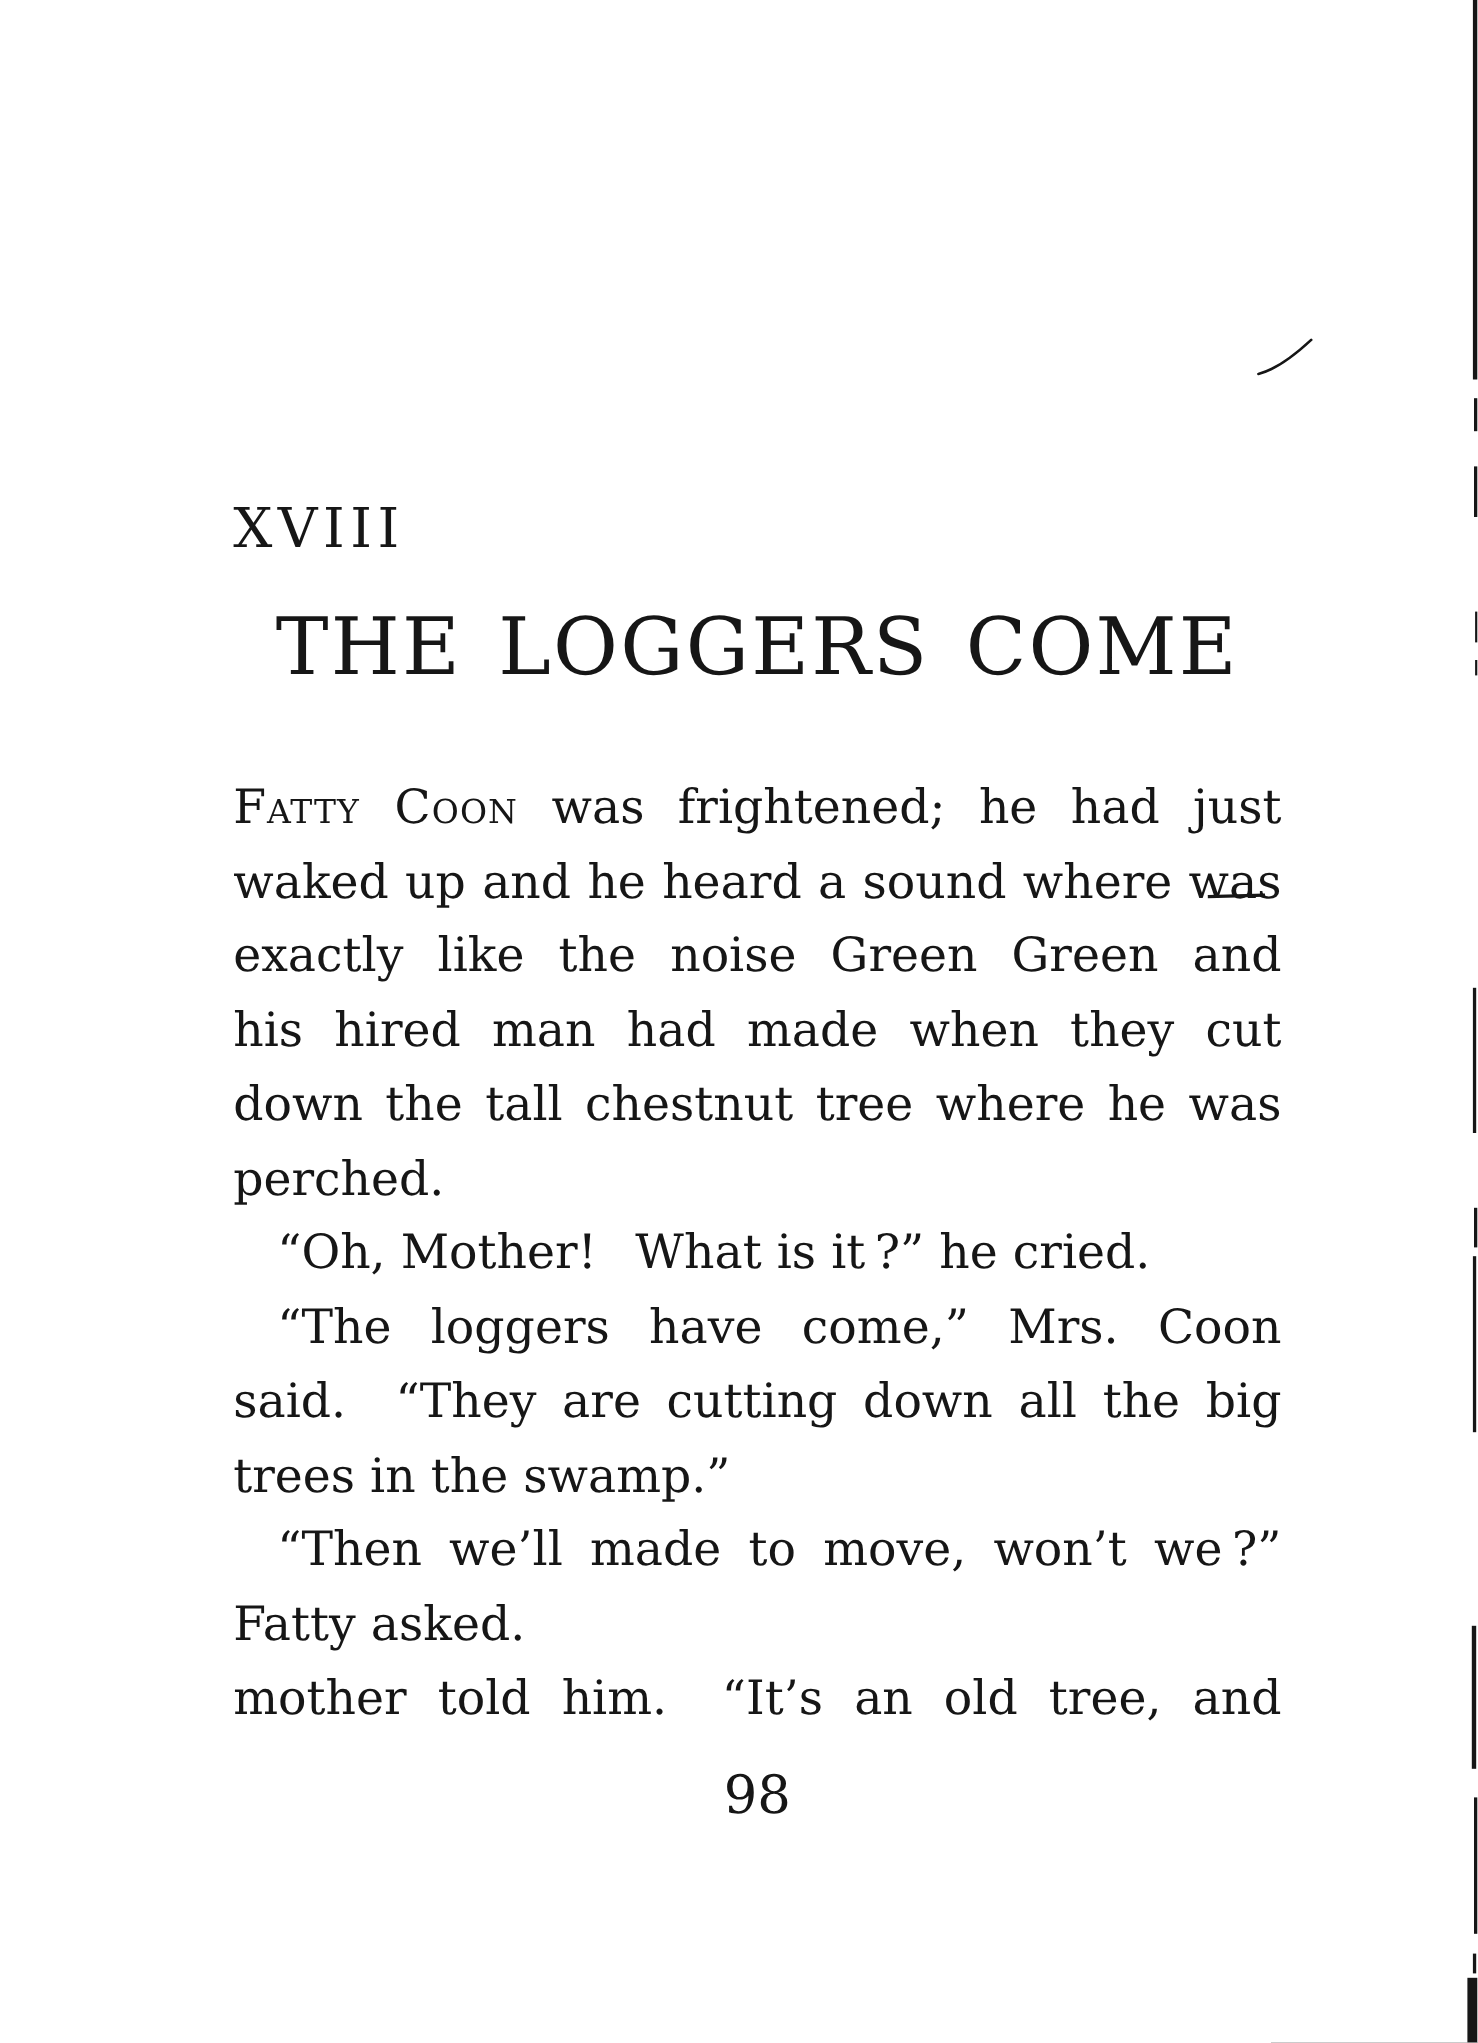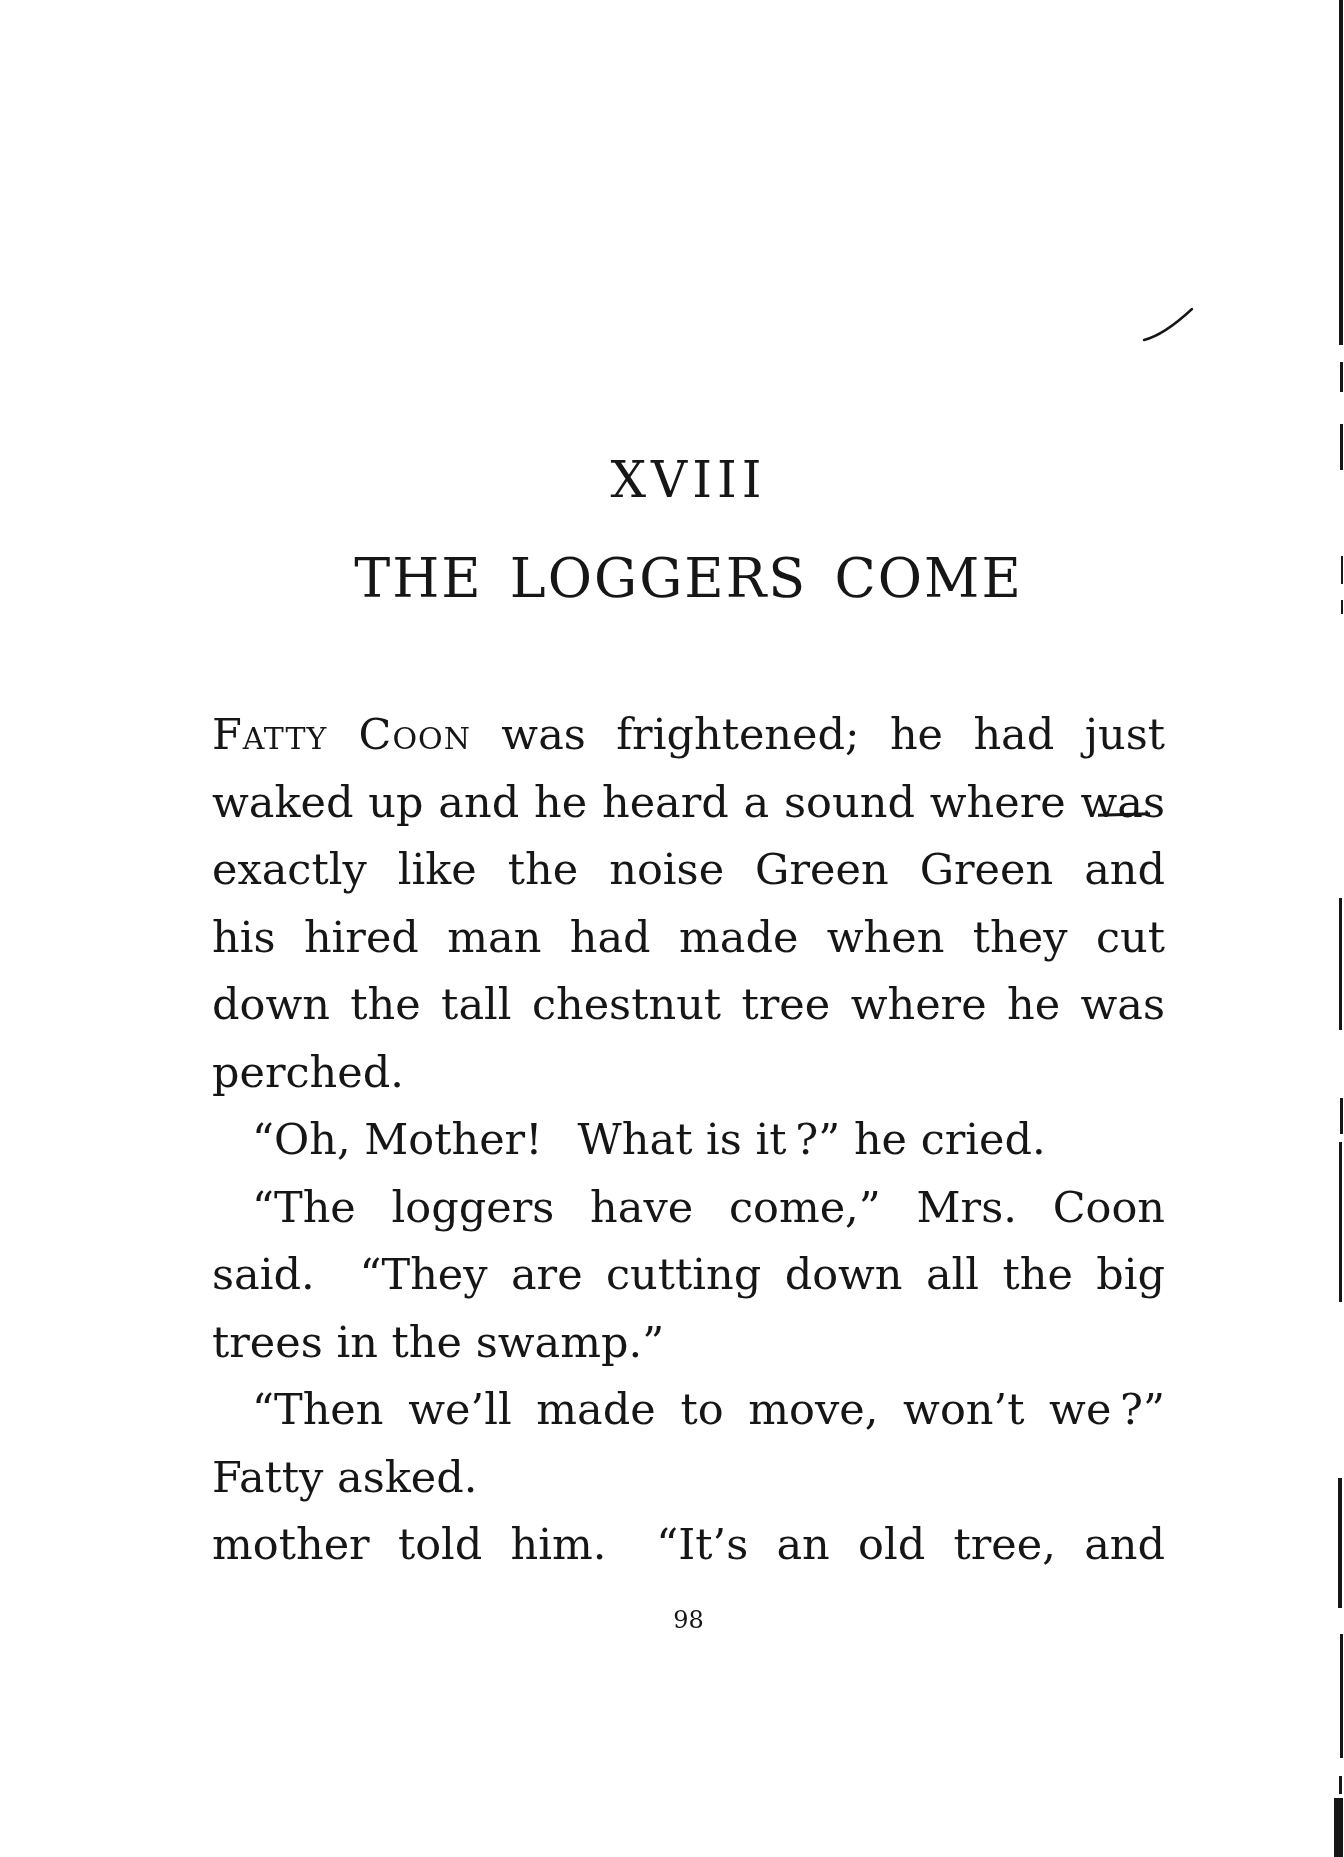--- a/index.html
+++ b/index.html
@@ -8,29 +8,28 @@
     width: 1344px;
     height: 1857px;
     background: #ffffff;
     overflow: hidden;
     font-family: "DejaVu Serif", "Liberation Serif", serif;
     color: #161616;
   }
   .col { position: absolute; left: 212px; width: 953px; }
   .chapter-num {
     top: 455px;
-    text-align: center;
     font-size: 50px;
     line-height: 1;
     letter-spacing: 5px;
   }
   .chapter-title {
     top: 552px;
     text-align: center;
-    font-size: 54px;
+    font-size: 72px;
     line-height: 1;
     letter-spacing: 2px;
     word-spacing: 8px;
   }
   .bodytext {
     top: 653px;
     font-size: 43px;
     line-height: 67.5px;
     margin-top: 48px;
   }
@@ -40,21 +39,21 @@
     white-space: pre-wrap;
     height: 67.5px;
     overflow: visible;
   }
   .line.end { text-align-last: left; }
   .line.ind { text-indent: 40px; }
   .sc { font-variant: small-caps; letter-spacing: 1px; }
   .page-number {
     top: 1608px;
     text-align: center;
-    font-size: 24px;
+    font-size: 48px;
     line-height: 1;
   }
   
   .pen-mark { position: absolute; left: 1140px; top: 303px; }
   .edge-mark { position: absolute; background: #161616; }
   .overline-mark {
     position: absolute;
     left: 1098px; top: 813px;
     width: 52px; height: 3px;
     background: #161616;

